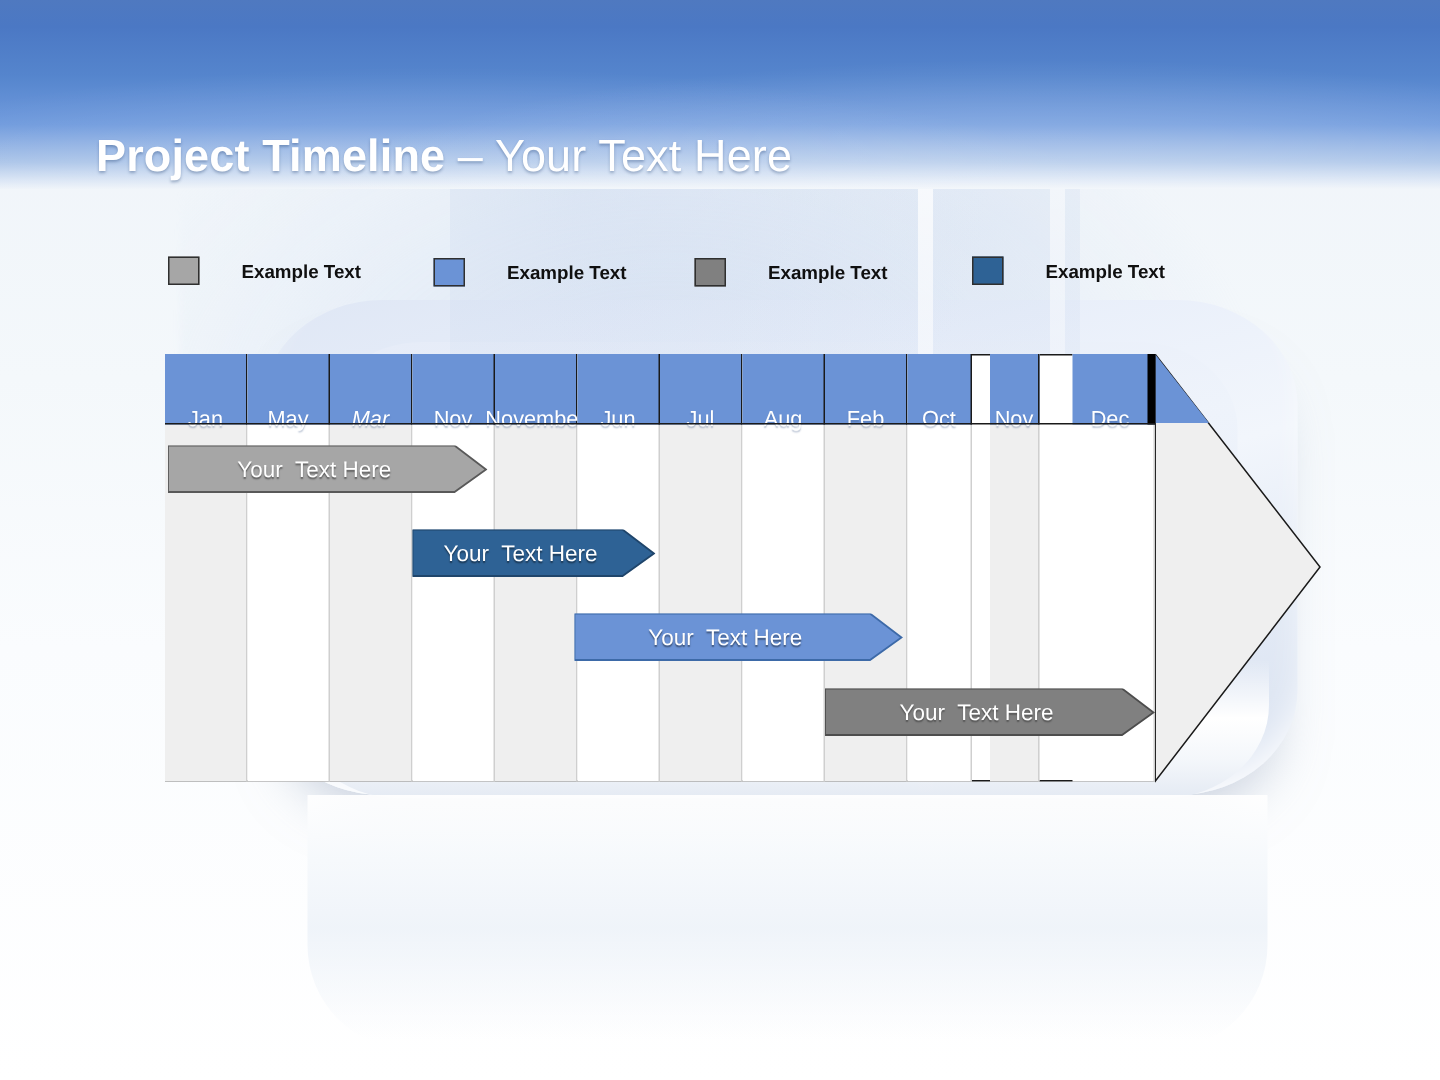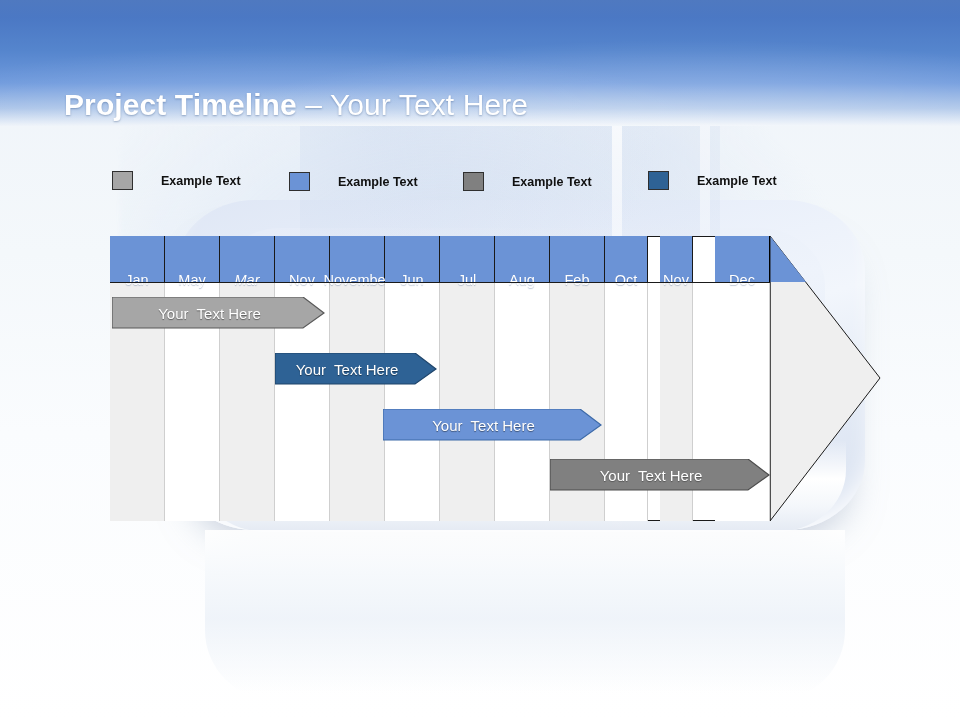--- a/index.html
+++ b/index.html
@@ -107,21 +107,21 @@
   .col .sep{
     position:absolute;right:0;top:0;width:1px;height:285px;background:#cfcfcf;
   }
   .month-head{
     position:absolute;left:0;top:0;height:47px;width:100%;
     background:#6b93d6;
     border-right:1px solid #1a1a1a;
     box-sizing:border-box;
     display:flex;align-items:center;justify-content:center;
   }
-  .month-head.last{border-right:1px solid #000000;}
+  .month-head.last{border-right:5px solid #000000;}
   .month-label{
     font-size:14.5px;color:#ffffff;line-height:1;
     text-shadow:0 1px 1px rgba(40,70,120,.30);
     margin-top:42px;
   }
   .head-underline{
     position:absolute;left:0;top:46px;width:660px;height:1px;background:#1a1a1a;
   }
 
   

